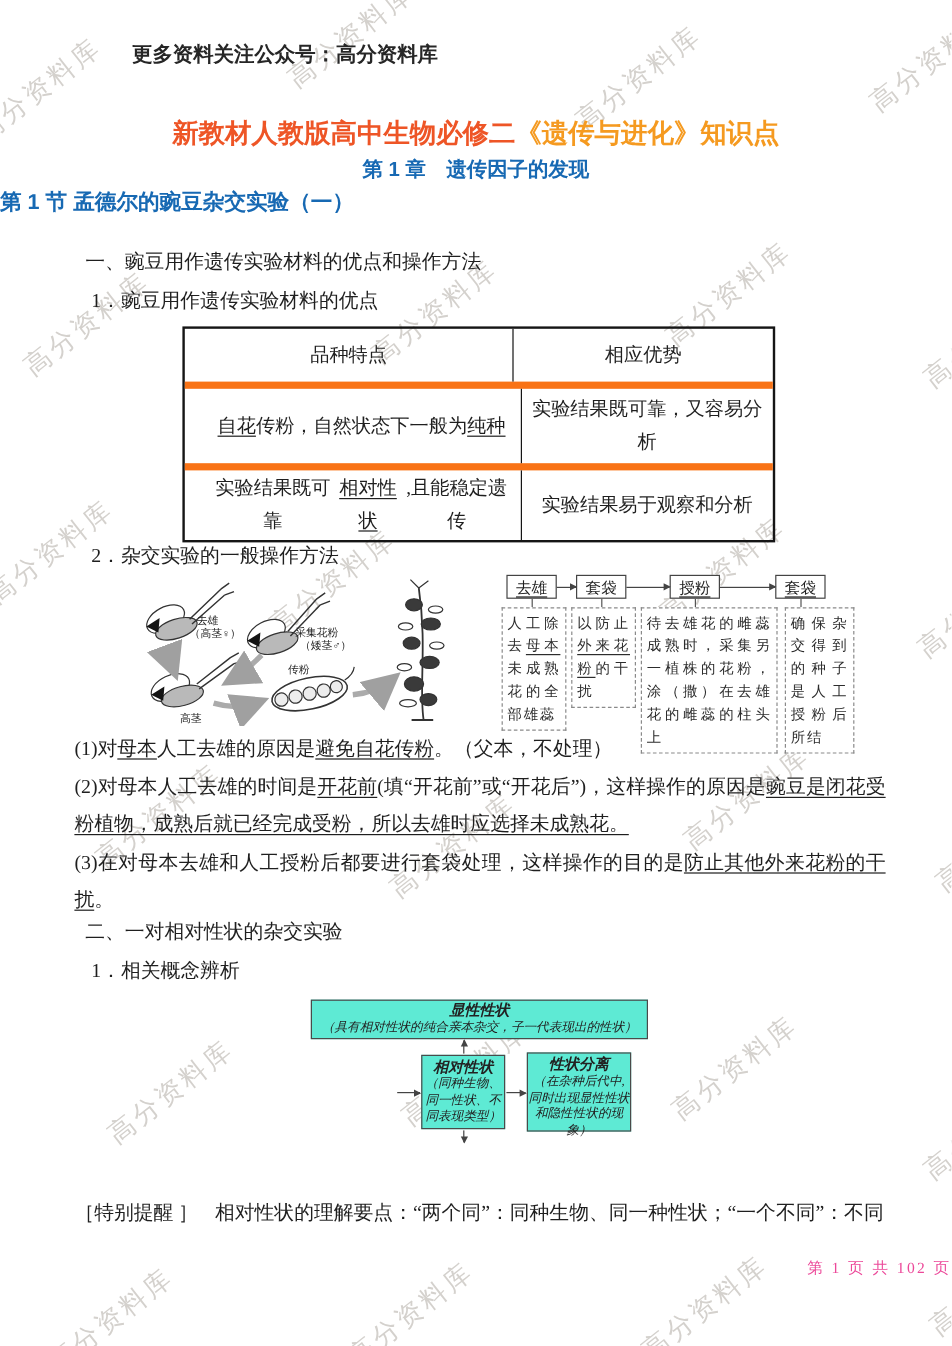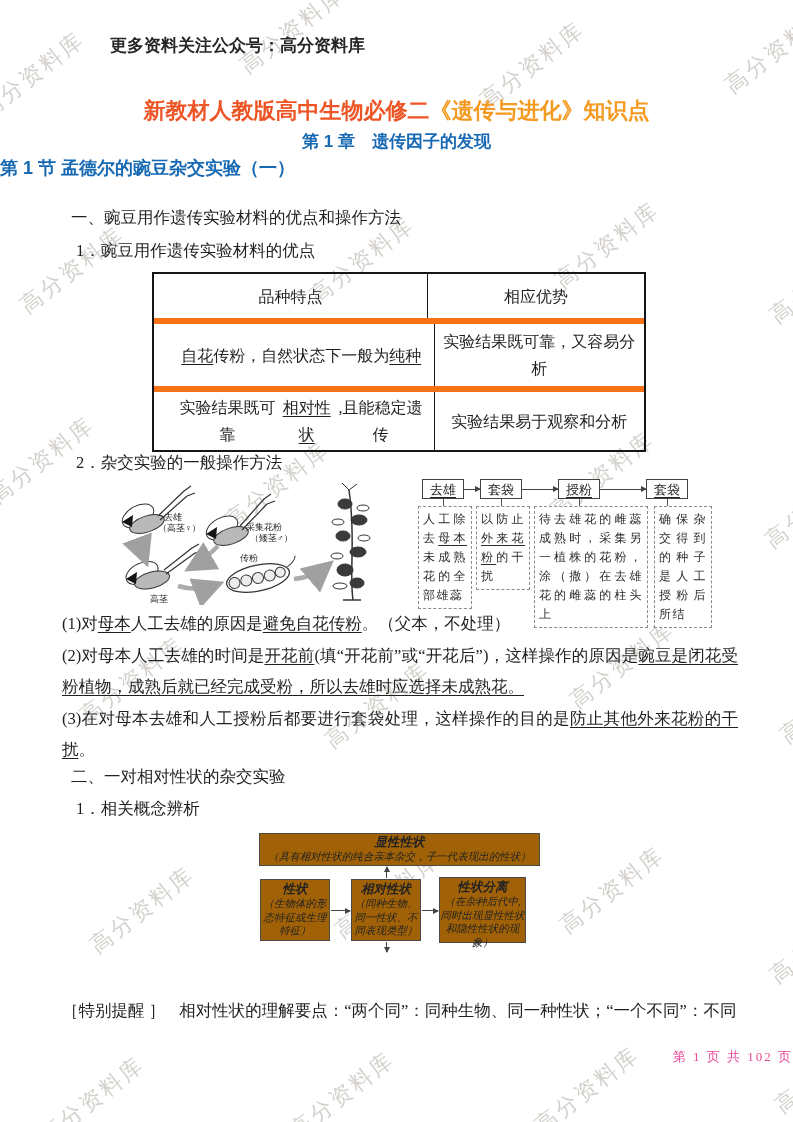--- a/index.html
+++ b/index.html
@@ -39,21 +39,21 @@
   .vline{position:absolute;top:27px;height:7px;width:0;border-left:1px solid #555;}
   .fdesc{position:absolute;top:34px;border:1px dashed #8a8a8a;box-sizing:border-box;
          padding:3px 4px;font-size:12px;line-height:19px;text-align:justify;
          letter-spacing:1.5px;color:#2c2c2c;background:#fff;}
   
   .notes{position:absolute;left:62px;top:608px;width:676px;font-size:16.5px;}
   .notes p{margin:0;line-height:31.5px;text-align:justify;}
   
   .concept{position:absolute;left:259px;top:833px;width:283px;height:153px;
            font-style:italic;color:#222;}
-  .cbox{position:absolute;border:1px solid #4a4a4a;background:#a16207;box-sizing:border-box;
+  .cbox{position:absolute;border:1px solid #4a4a4a;background:#5eead4;box-sizing:border-box;
         text-align:center;}
   .cbox .bt{font-size:12.5px;line-height:15px;font-weight:bold;}
   .cbox .bd{font-size:10.5px;line-height:13.5px;}
   .cb-top{left:0;top:0;width:281px;height:33px;padding-top:1px;}
   .cb-left{left:1px;top:46px;width:70px;height:62px;padding-top:2px;}
   .cb-mid{left:92px;top:46px;width:70px;height:62px;padding-top:2px;}
   .cb-right{left:180px;top:44px;width:87px;height:66px;padding-top:2px;}
   .cb-bottom{left:0;top:120px;width:281px;height:33px;padding-top:1px;}
   .ca-h{position:absolute;border-top:1px solid #444;height:0;}
   .ca-h::after{content:"";position:absolute;right:-1px;top:-3.5px;border-left:6px solid #444;
@@ -230,24 +230,20 @@
     </div>
 
     <div class="h-num" style="left:71px;top:766px;">二、一对相对性状的杂交实验</div>
     <div class="h-num" style="left:76px;top:798px;">1．相关概念辨析</div>
 
     <div class="concept">
       <div class="cbox cb-top">
         <div class="bt">显性性状</div>
         <div class="bd">（具有相对性状的纯合亲本杂交，子一代表现出的性状）</div>
       </div>
-      <div class="cbox cb-left">
-        <div class="bt">性状</div>
-        <div class="bd">（生物体的形态特征或生理特征）</div>
-      </div>
       <div class="cbox cb-mid">
         <div class="bt">相对性状</div>
         <div class="bd">（同种生物、同一性状、不同表现类型）</div>
       </div>
       <div class="cbox cb-right">
         <div class="bt">性状分离</div>
         <div class="bd">（在杂种后代中,同时出现显性性状和隐性性状的现象）</div>
       </div>
       <div class="ca-h" style="left:72px;top:77px;width:19px;"></div>
       <div class="ca-h" style="left:163px;top:77px;width:16px;"></div>

